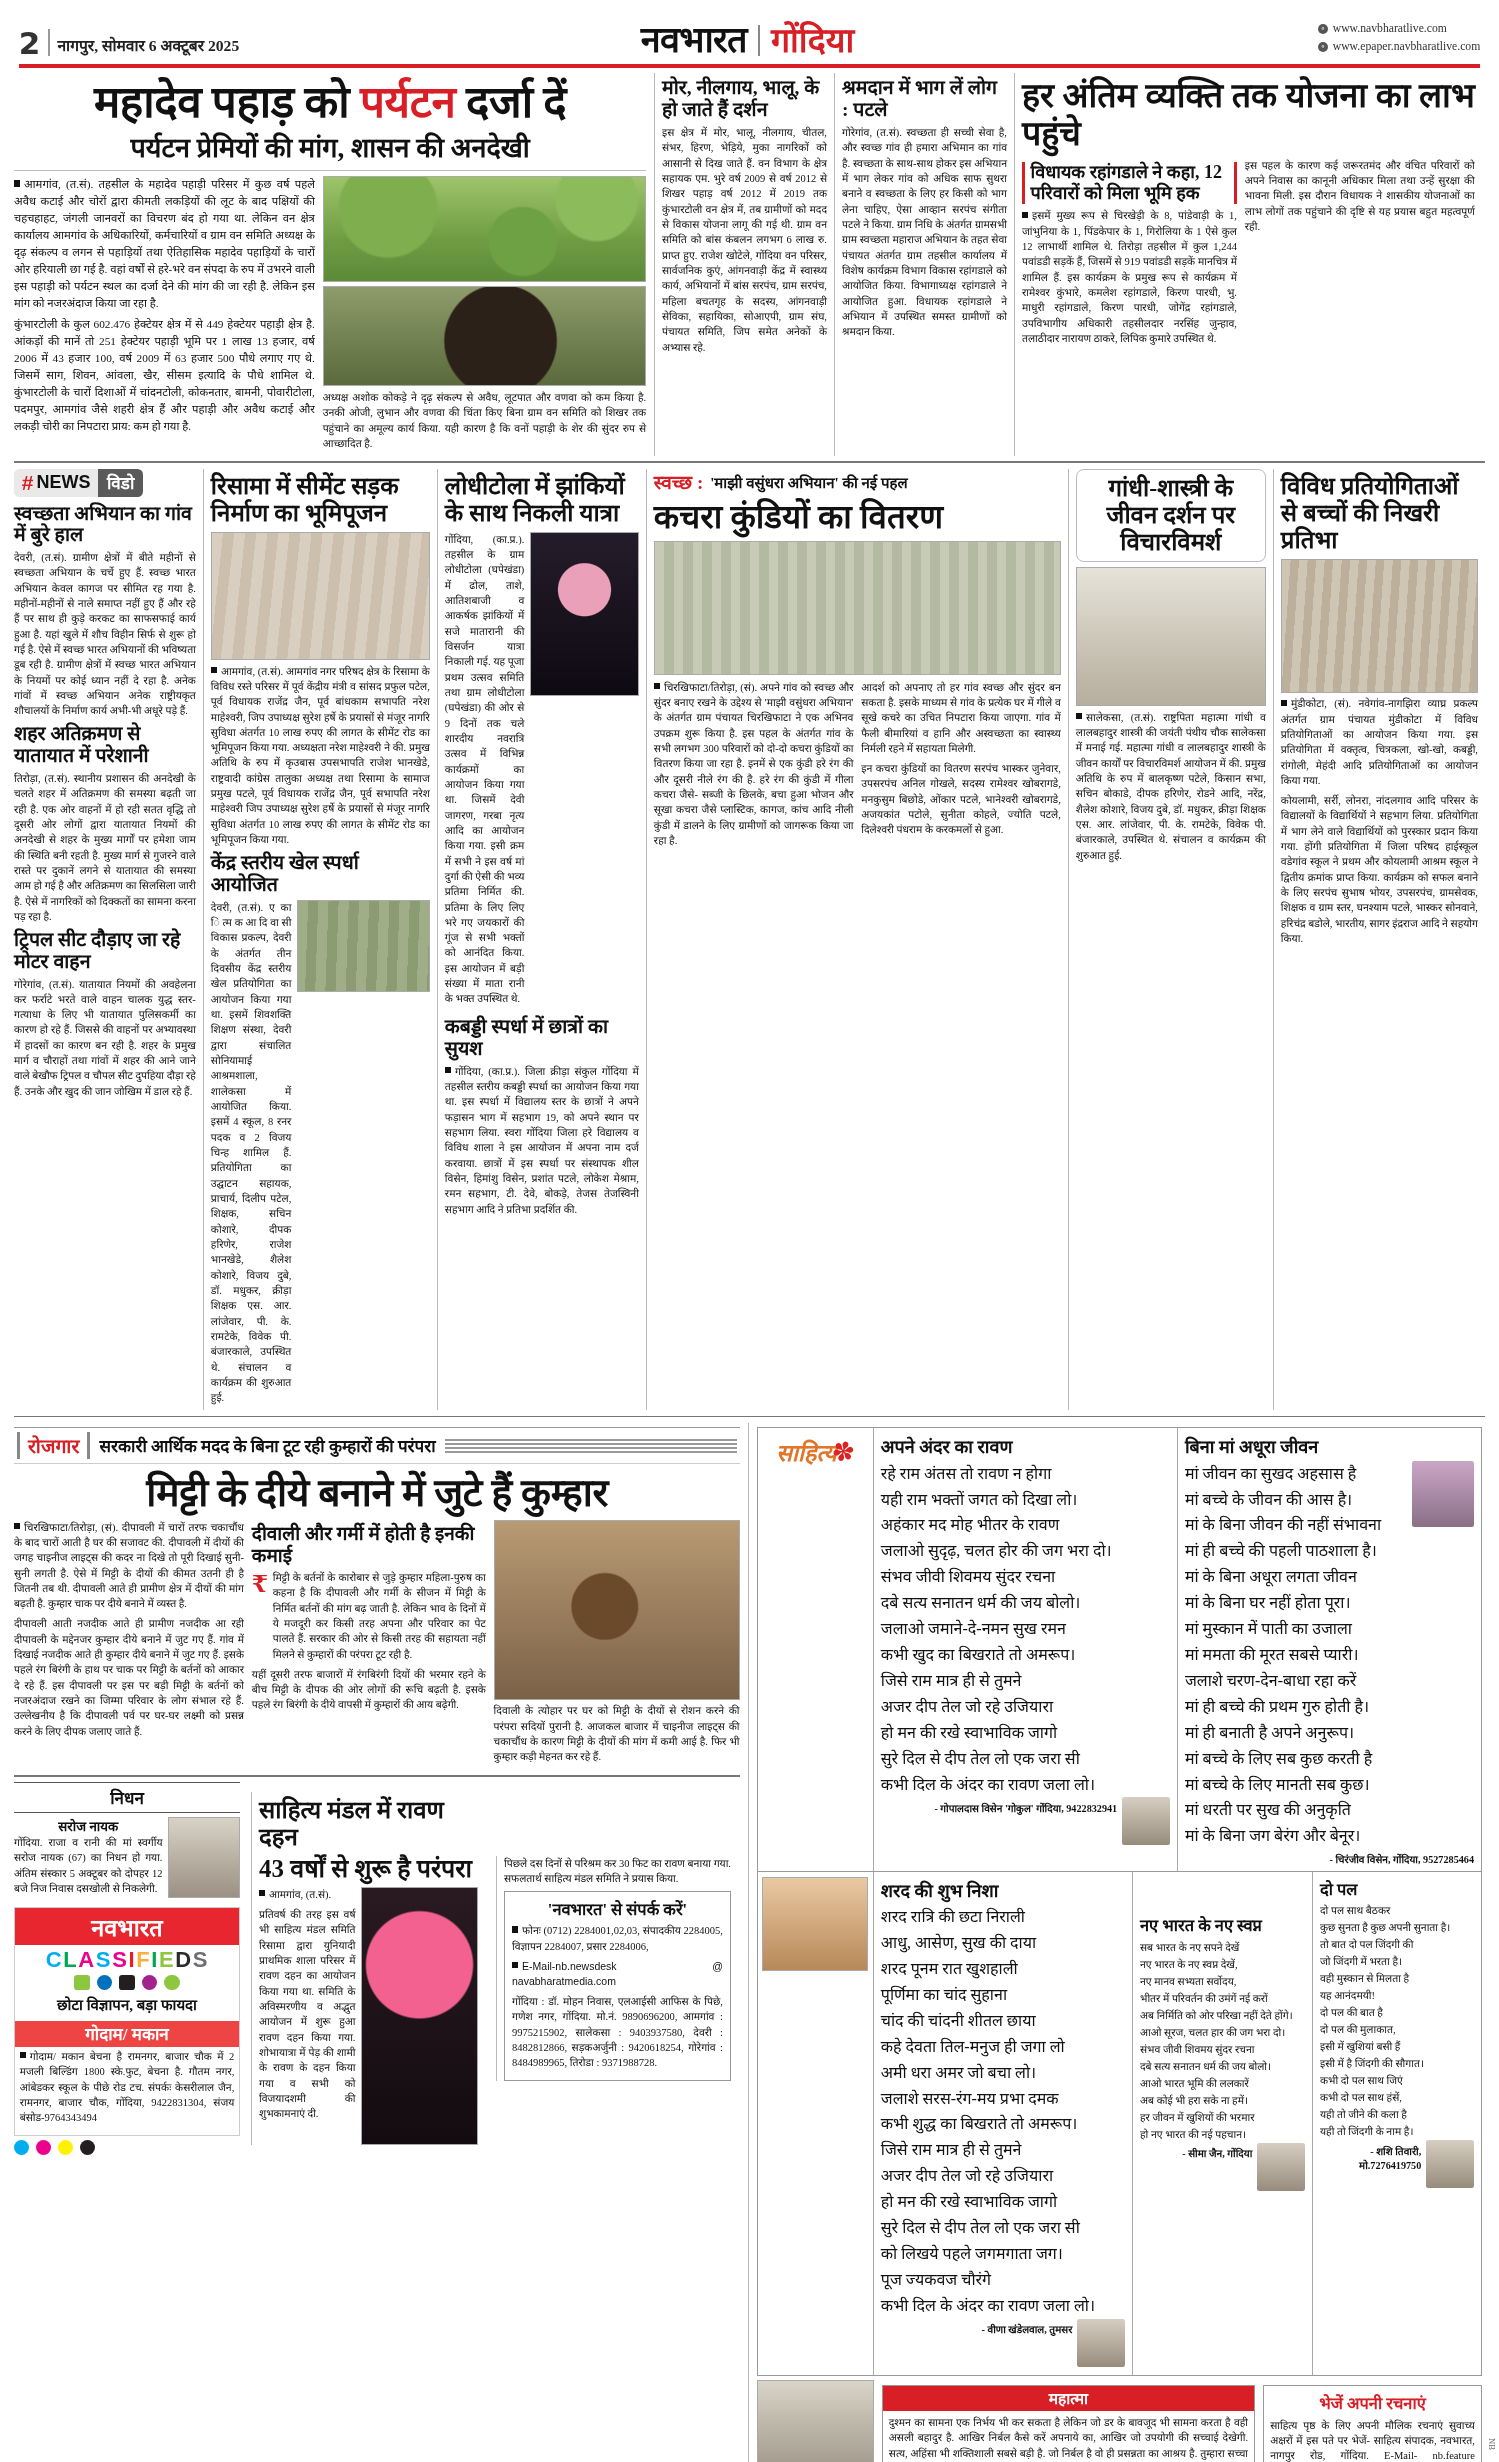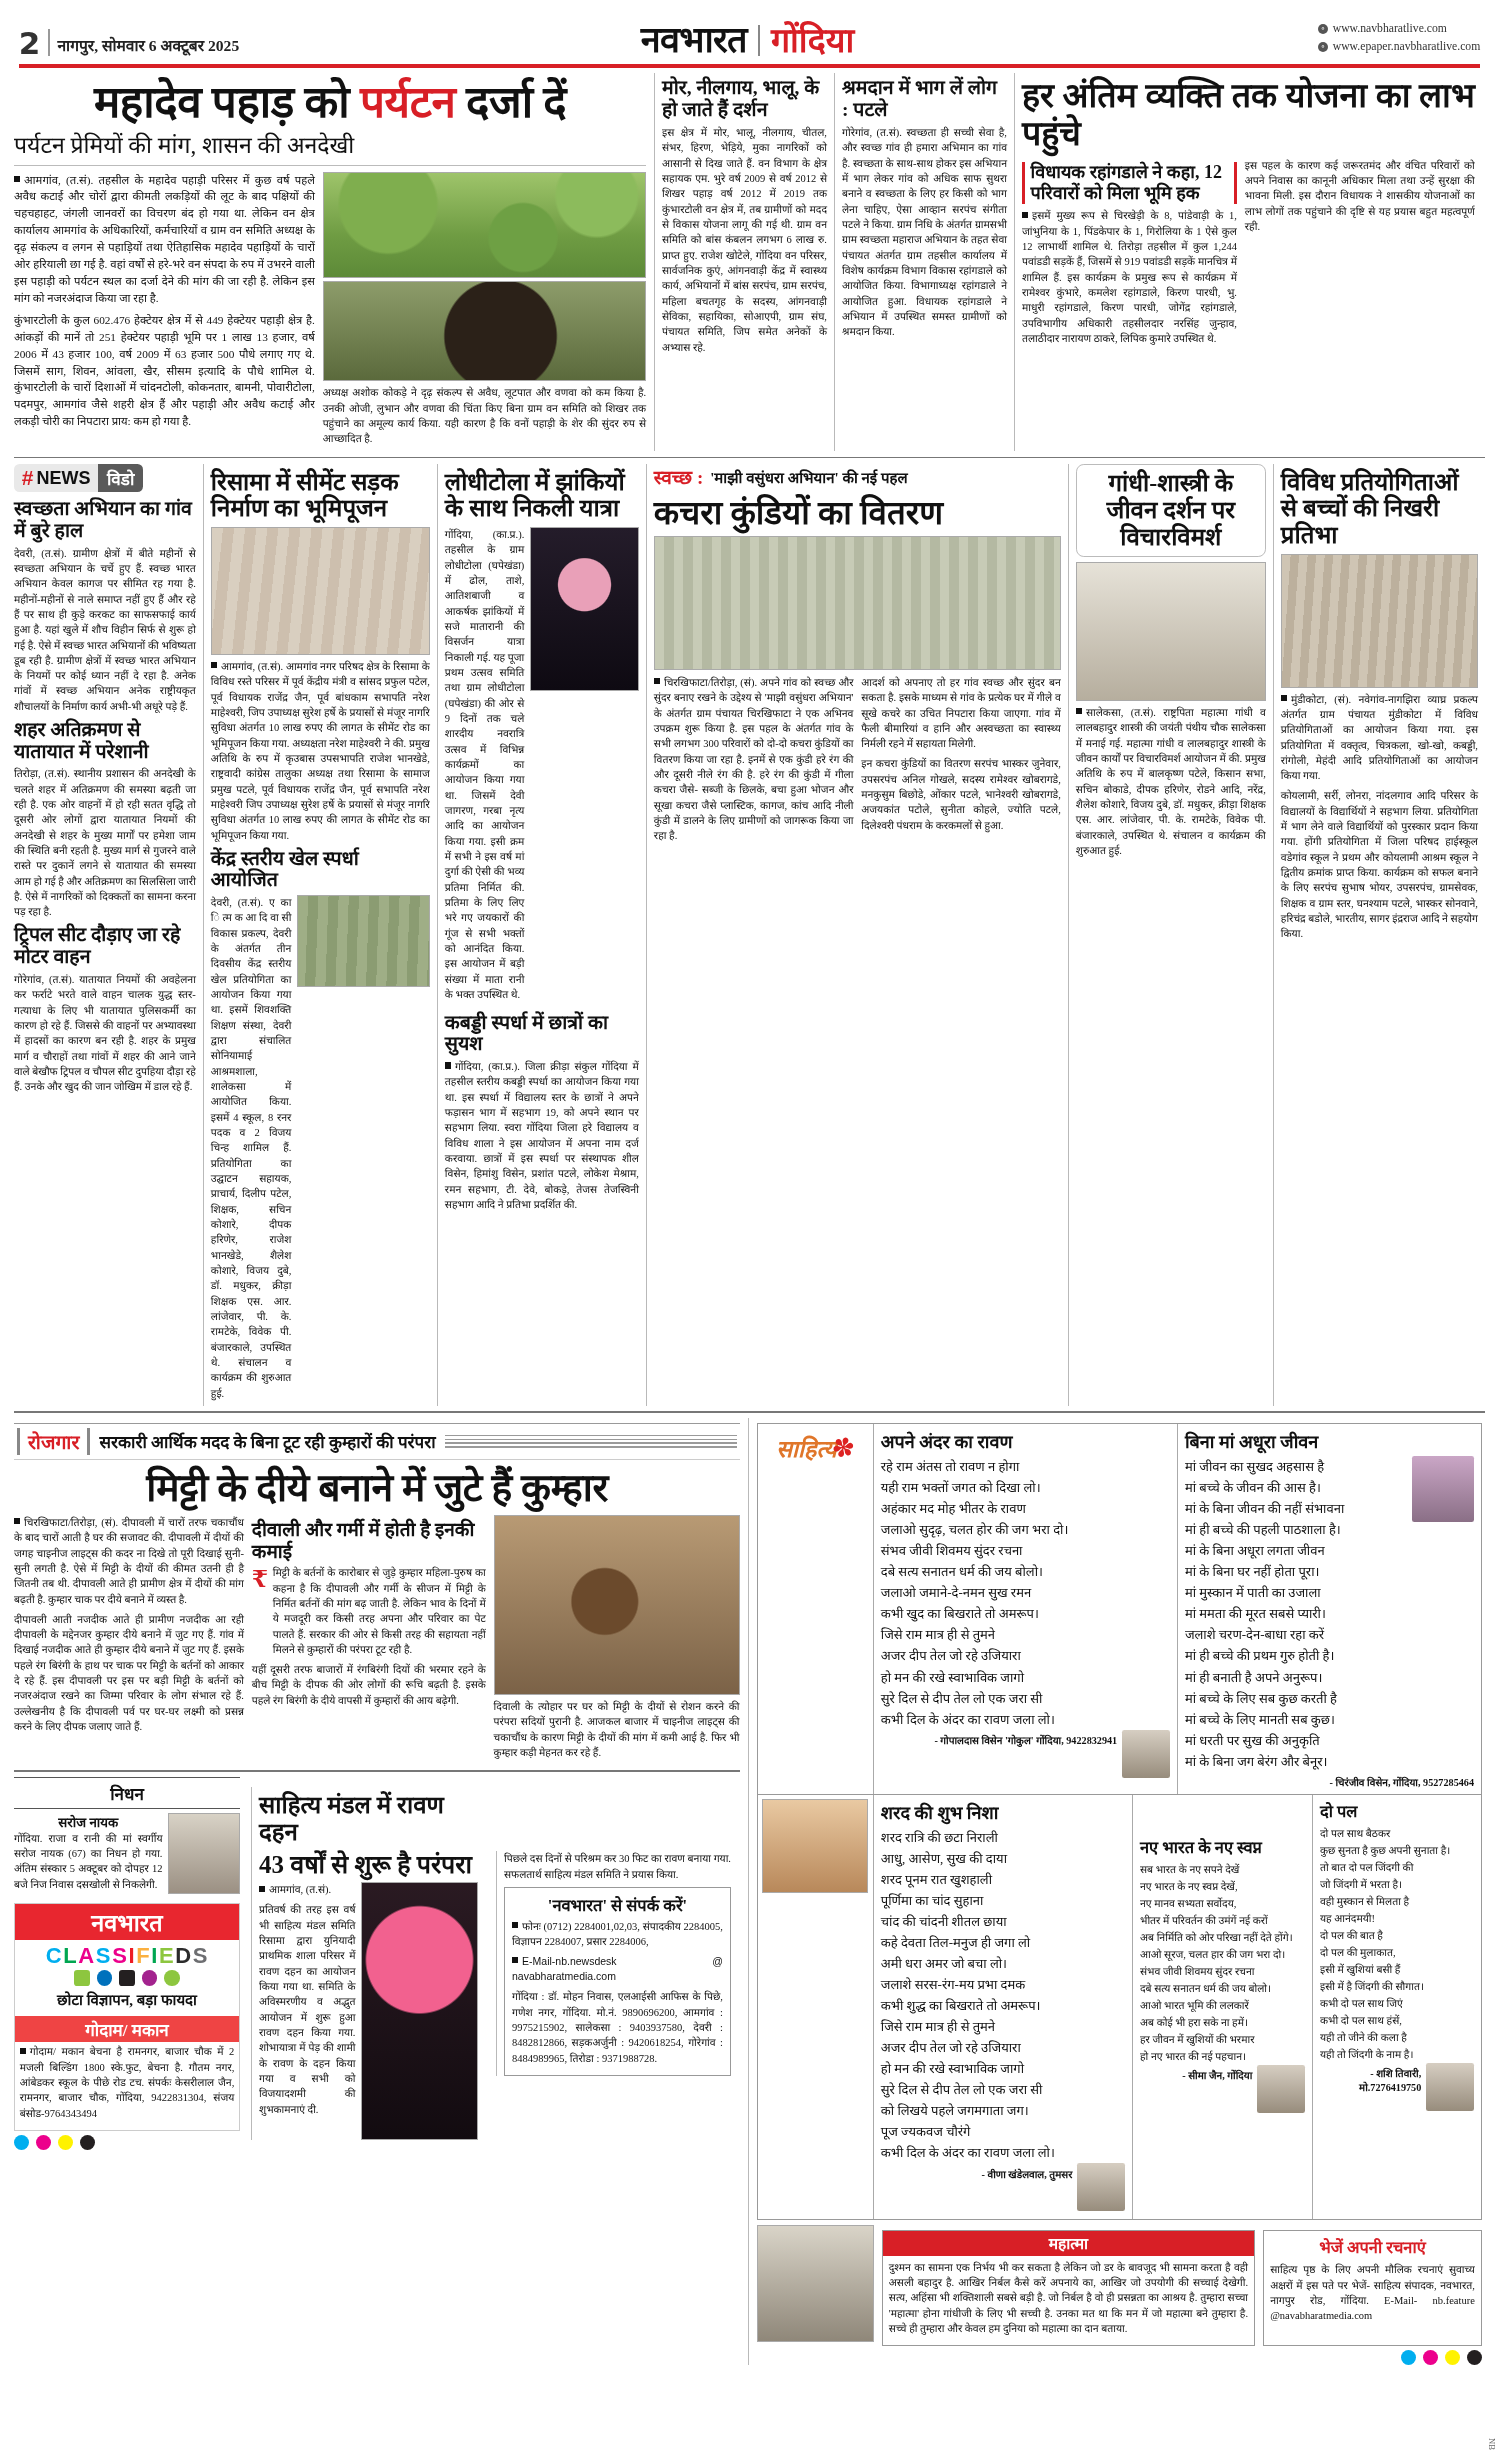--- a/index.html
+++ b/index.html
@@ -26,21 +26,21 @@
   .edition{font-size:34px;font-weight:900;color:#d81f26;line-height:1;}
   .mh-right{font-size:11.7px;color:#333;text-align:left;line-height:1.55;padding-bottom:1.6px;}
   .mh-right div{display:flex;align-items:center;gap:4.7px;}
   .globe{width:10.2px;height:10.2px;border-radius:50%;background:#555;color:#fff;font-size:7px;display:inline-flex;align-items:center;justify-content:center;flex:0 0 auto;}
   .redrule{height:3.9px;background:#d81f26;margin:3.1px 4.7px 0;}
 
   
   .col-rule{border-left:0.8px solid #b9b9b9;}
   h1.lead{font-size:44px;font-weight:900;line-height:1.06;margin:7.8px 0 0;letter-spacing:-0.4px;text-align:center;}
   h1.lead .hl{color:#d81f26;}
-  .subhead{font-size:23px;font-weight:400;margin:6.2px 0 4.7px;line-height:1.15;}
+  .subhead{font-size:27px;font-weight:700;margin:6.2px 0 4.7px;line-height:1.15;text-align:center;}
   h2.hd{font-size:29px;font-weight:900;line-height:1.1;margin:4.7px 0 5.5px;}
   h2.hd2{font-size:24px;font-weight:900;line-height:1.12;margin:4.7px 0 4.7px;}
   h3.hd3{font-size:19.5px;font-weight:900;line-height:1.12;margin:4.7px 0 3.9px;}
   h4.hd4{font-size:15.6px;font-weight:900;line-height:1.14;margin:3.9px 0 3.1px;}
   p.body{font-size:11.3px;line-height:1.5;text-align:justify;margin:0 0 4.7px;hyphens:auto;}
   p.body.sm{font-size:10.5px;line-height:1.46;}
   .sq{display:inline-block;width:6.2px;height:6.2px;background:#111;margin-right:3.9px;vertical-align:1.6px;}
   .photo{width:100%;background:#cfd8c6;position:relative;overflow:hidden;border:0.8px solid #aaa;}
 
   
@@ -104,21 +104,21 @@
   .cls-brand{background:#e8262f;color:#fff;font-size:23.4px;font-weight:900;text-align:center;padding:2.3px 0;letter-spacing:0;}
   .cls-word{display:flex;justify-content:center;gap:0.8px;font-family:"Liberation Sans",sans-serif;font-weight:900;font-size:22px;letter-spacing:0.8px;padding:2.3px 0 0;}
   .cls-tag{text-align:center;font-size:15px;font-weight:800;padding:1.6px 0 3.9px;}
   .cls-cat{background:#ef4444;color:#fff;text-align:center;font-size:17px;font-weight:900;padding:1.6px 0;margin:3.1px 0 2.3px;}
   .cls-icons{display:flex;justify-content:center;gap:7px;padding:1.6px 0;}
   .ci{width:15.6px;height:15.6px;border-radius:3.1px;}
 
   .sahitya-wrap{border:1.6px solid #999;display:flex;margin-top:4.7px;}
   .sah-logo{width:116px;border-right:0.8px solid #aaa;display:flex;align-items:flex-start;justify-content:center;padding-top:7.8px;}
   .sah-script{font-size:23.4px;font-weight:900;color:#e0762a;font-style:italic;}
-  .poem{font-size:13px;line-height:1.62;}
+  .poem{font-size:16px;line-height:1.62;}
   .byline{font-size:10.2px;font-weight:700;text-align:right;margin-top:3.1px;}
   .authimg{width:48px;height:48px;border-radius:2.3px;background:linear-gradient(180deg,#d6cec2,#978c7c);float:right;margin:0 0 3.1px 4.7px;}
 
   .mahatma{border:1.6px solid #999;margin-top:4.7px;padding:3.9px 6.2px;}
   .mah-tag{background:#d81f26;color:#fff;font-weight:900;font-size:15.6px;text-align:center;padding:1.6px 0;margin:-3.9px -6.2px 3.9px;}
   .sendbox{border:1.6px solid #999;padding:4.7px 6.2px;margin-top:4.7px;}
   .sendbox .t{color:#d81f26;font-weight:900;font-size:16.4px;text-align:center;}
 
   .nidhan{border-top:1.6px solid #555;border-bottom:1.6px solid #555;padding:3.1px 0;}
   .nid-title{font-size:17px;font-weight:900;text-align:center;}

